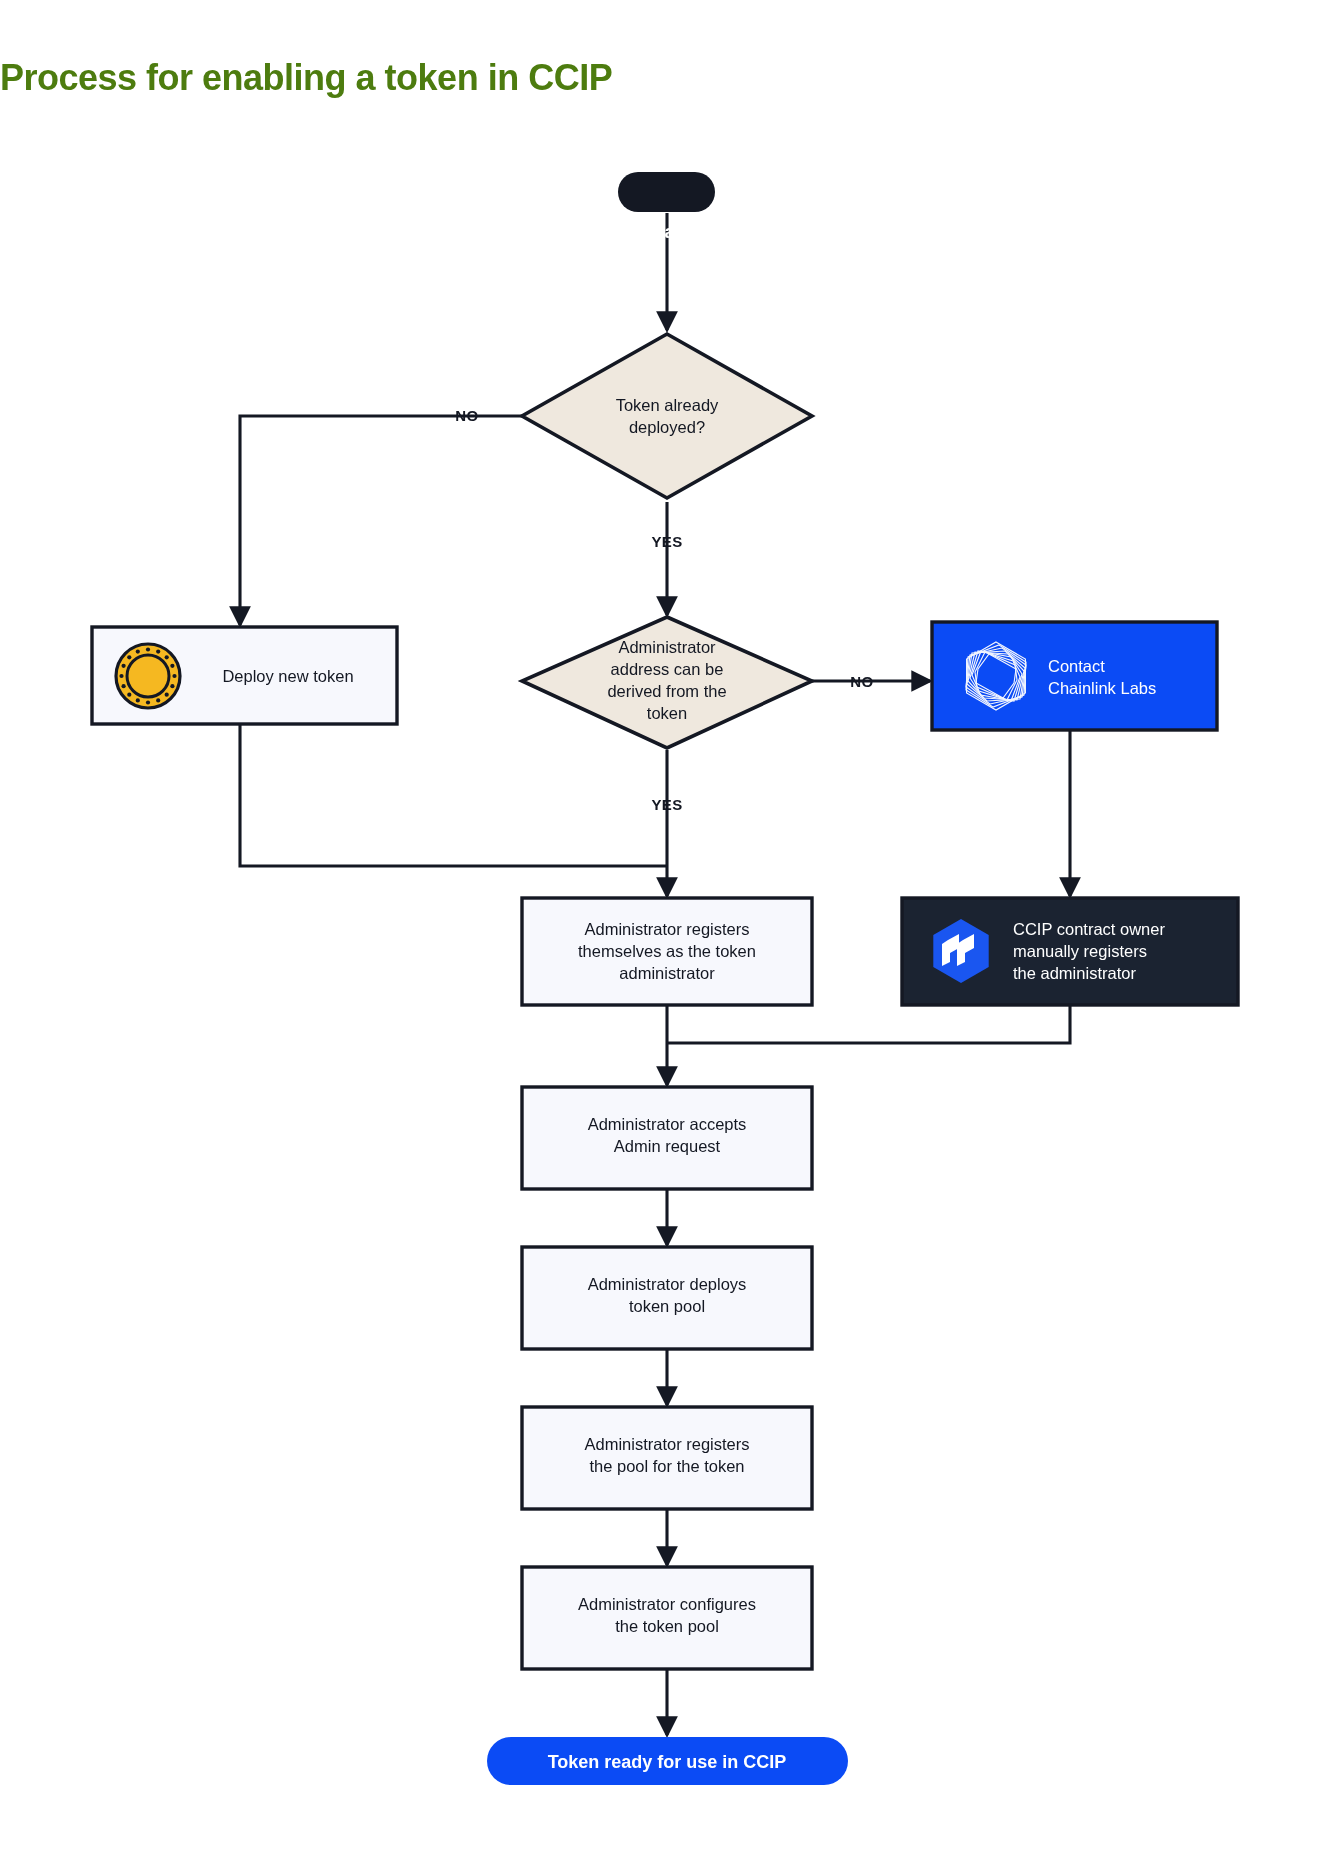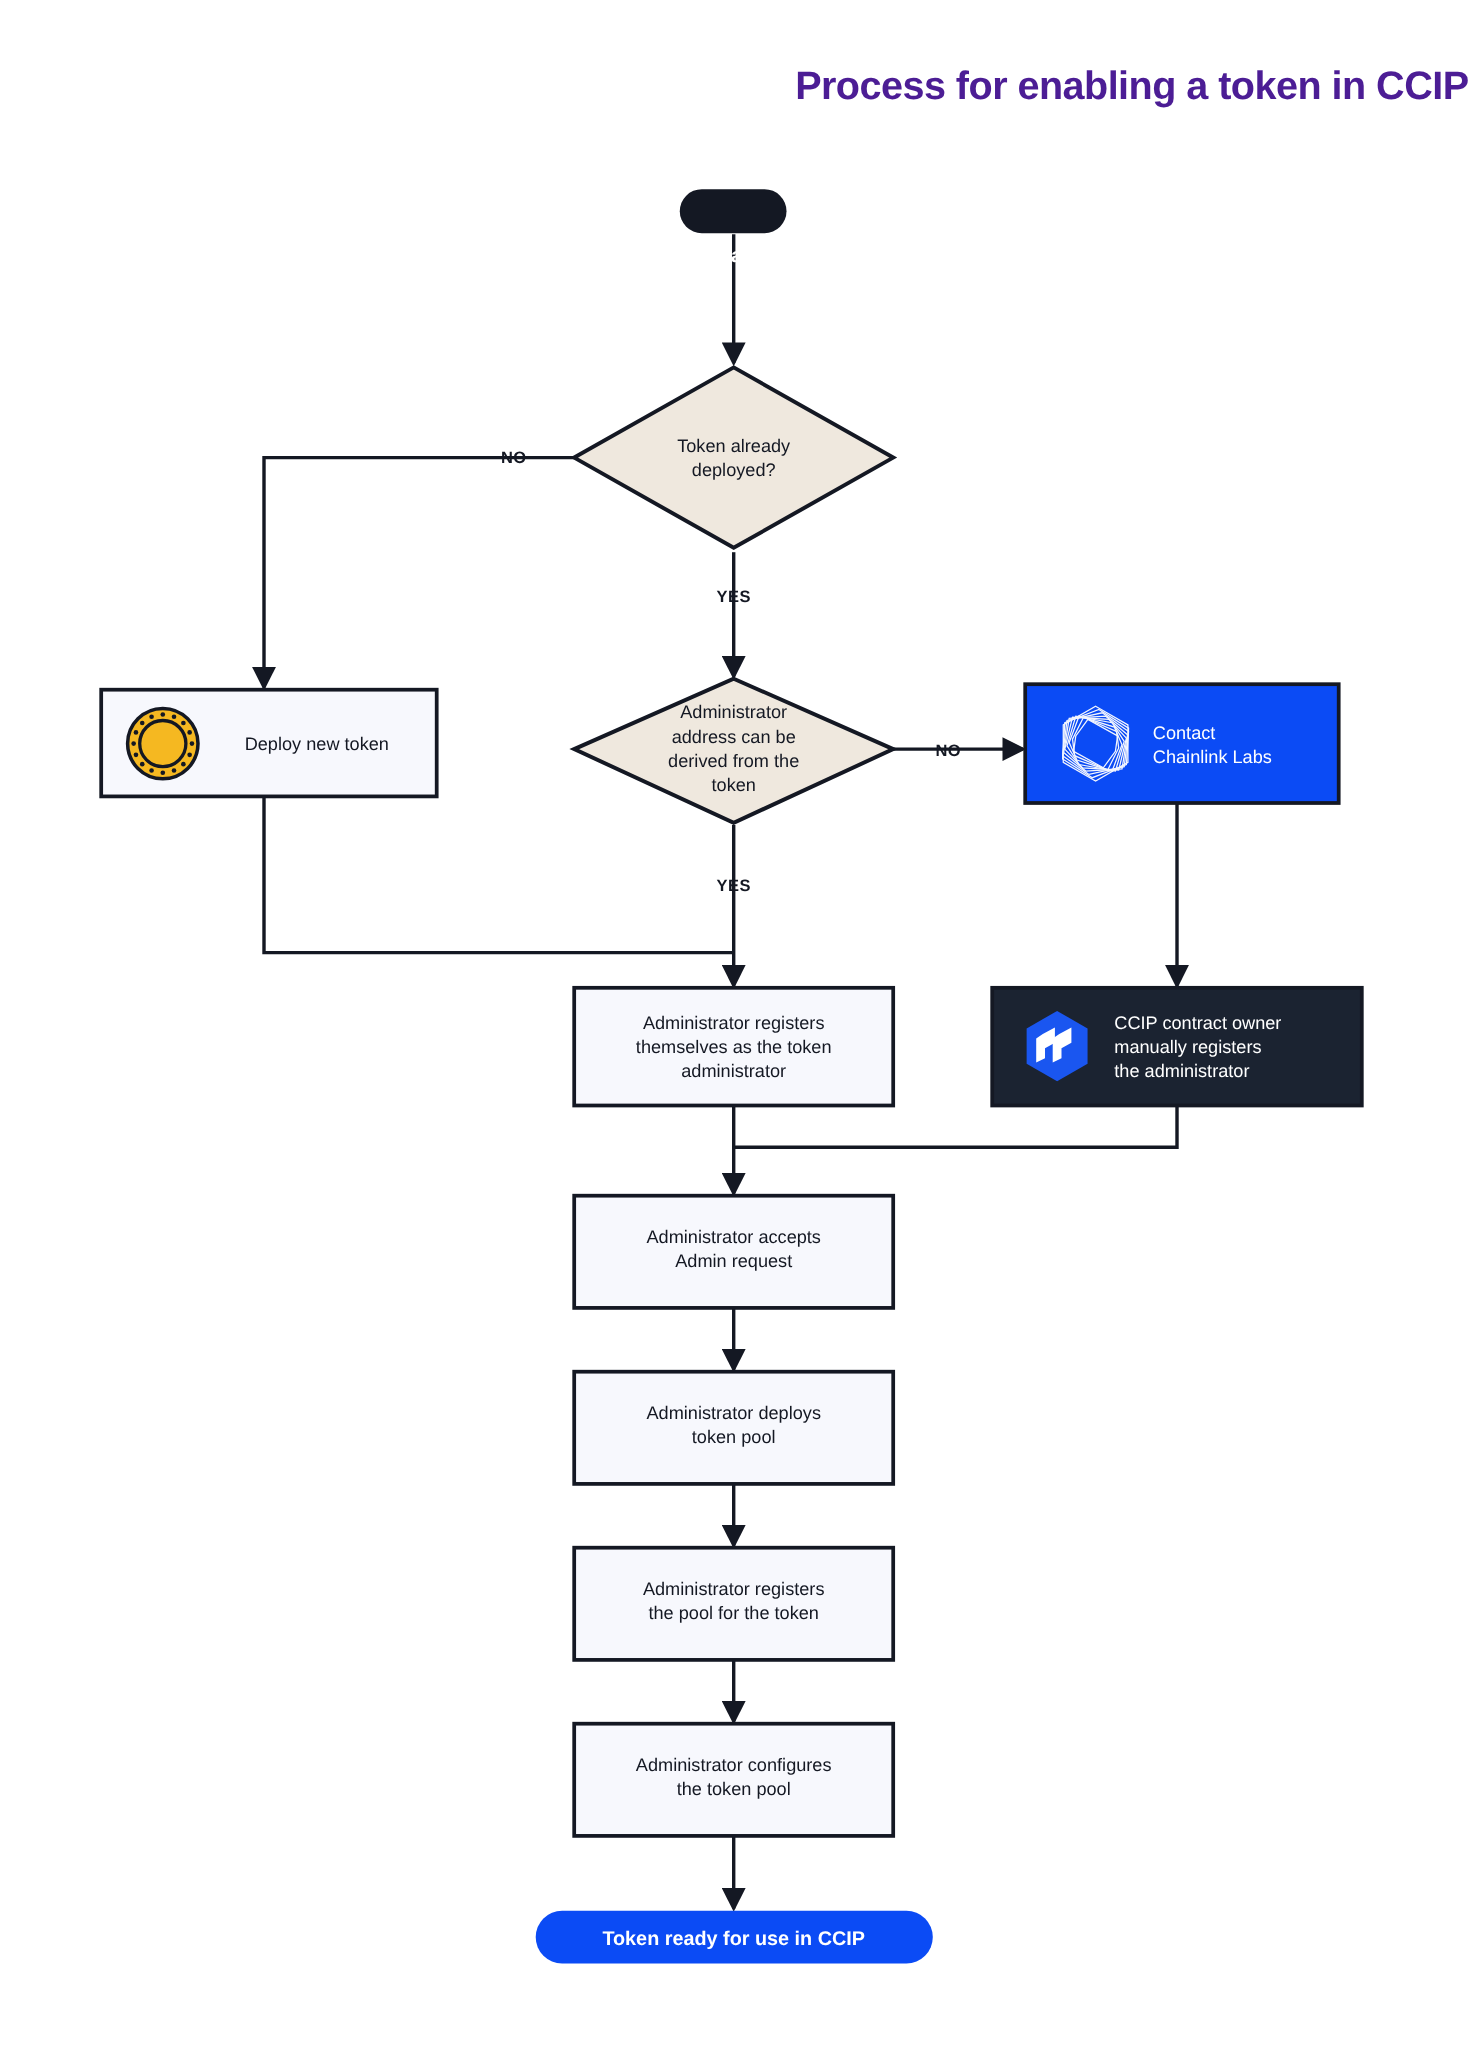--- a/index.html
+++ b/index.html
@@ -5,23 +5,23 @@
   html,body{margin:0;padding:0;}
   body{
     width:1335px;height:1869px;
     background:#ffffff;
     font-family:"Liberation Sans","DejaVu Sans",sans-serif;
     overflow:hidden;
   }
   #stage{position:relative;width:1335px;height:1869px;}
   .title{
     position:absolute;left:0;top:57px;width:1335px;
-    text-align:right;
+    text-align:left;
     font-size:36px;font-weight:bold;letter-spacing:-0.5px;
-    color:#4c1d95;
+    color:#4d7c0f;
   }
   svg{position:absolute;left:0;top:0;}
   .nodetext{font-family:"Liberation Sans","DejaVu Sans",sans-serif;}
   .lbl{font-size:15px;font-weight:bold;fill:#141823;letter-spacing:0.4px;}
   .body-txt{font-size:16.5px;fill:#141823;}
   .body-white{font-size:16.5px;fill:#ffffff;}
   .pill-txt{font-size:18px;font-weight:bold;fill:#ffffff;}
 </style>
 </head>
 <body>

